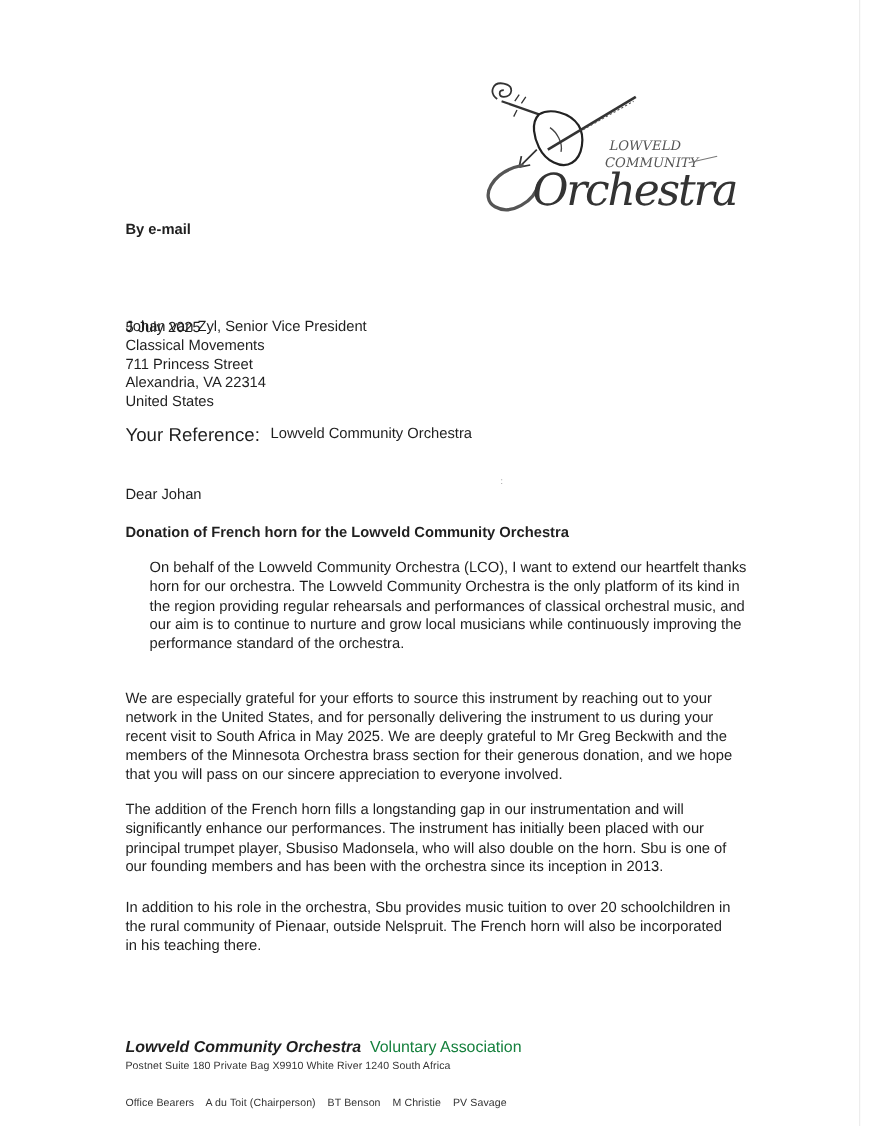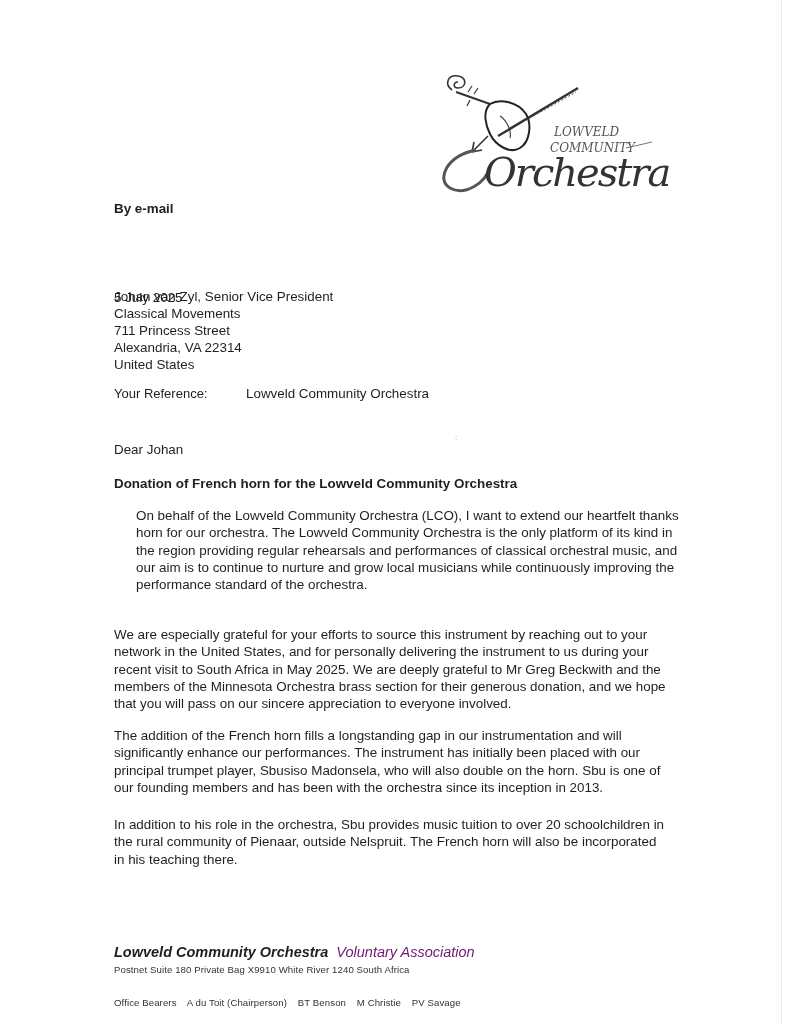--- a/index.html
+++ b/index.html
@@ -5,26 +5,26 @@
   html, body { margin: 0; padding: 0; background: #ffffff; }
   body { width: 791px; height: 1024px; position: relative; overflow: hidden;
          font-family: "Liberation Sans", sans-serif; color: #1f1f1f; }
   .page { position: absolute; left: 0; top: 0; width: 791px; height: 1024px; background: #fff; }
   .edge-line { position: absolute; left: 781px; top: 0; width: 1px; height: 1024px; background: #ececec; }
   .logo { position: absolute; left: 430px; top: 66px; width: 250px; height: 128px; }
   .t { position: absolute; left: 114px; font-size: 13.4px; line-height: 17px; white-space: nowrap; }
   .bold { font-weight: bold; }
   .para { position: absolute; left: 114px; width: 560px; font-size: 13.4px; line-height: 17.3px; }
   .para span { display: block; white-space: nowrap; }
-  .ref-label { position: absolute; left: 114px; top: 386px; font-size: 13px; }
+  .ref-label { position: absolute; left: 114px; top: 386px; font-size: 17px; }
   .ref-value { position: absolute; left: 246px; top: 386px; font-size: 13.4px; }
   .speck { position: absolute; left: 455px; top: 433px; font-size: 8px; color: #999; }
   .footer-org { position: absolute; left: 114px; top: 944px; font-size: 14.5px; white-space: nowrap; }
   .footer-org .name { font-weight: bold; font-style: italic; }
-  .footer-org .type { font-style: italic; margin-left: 8px; color: #701a75; }
+  .footer-org .type { margin-left: 8px; color: #15803d; }
   .footer-line { position: absolute; left: 114px; font-size: 9.6px; color: #333; white-space: nowrap; letter-spacing: 0.1px; }
   .footer-line span { margin-right: 8px; }
 </style>
 </head>
 <body>
 
 <div class="page">
   <div class="edge-line"></div>
 
   <svg class="logo" viewBox="0 0 250 128">

